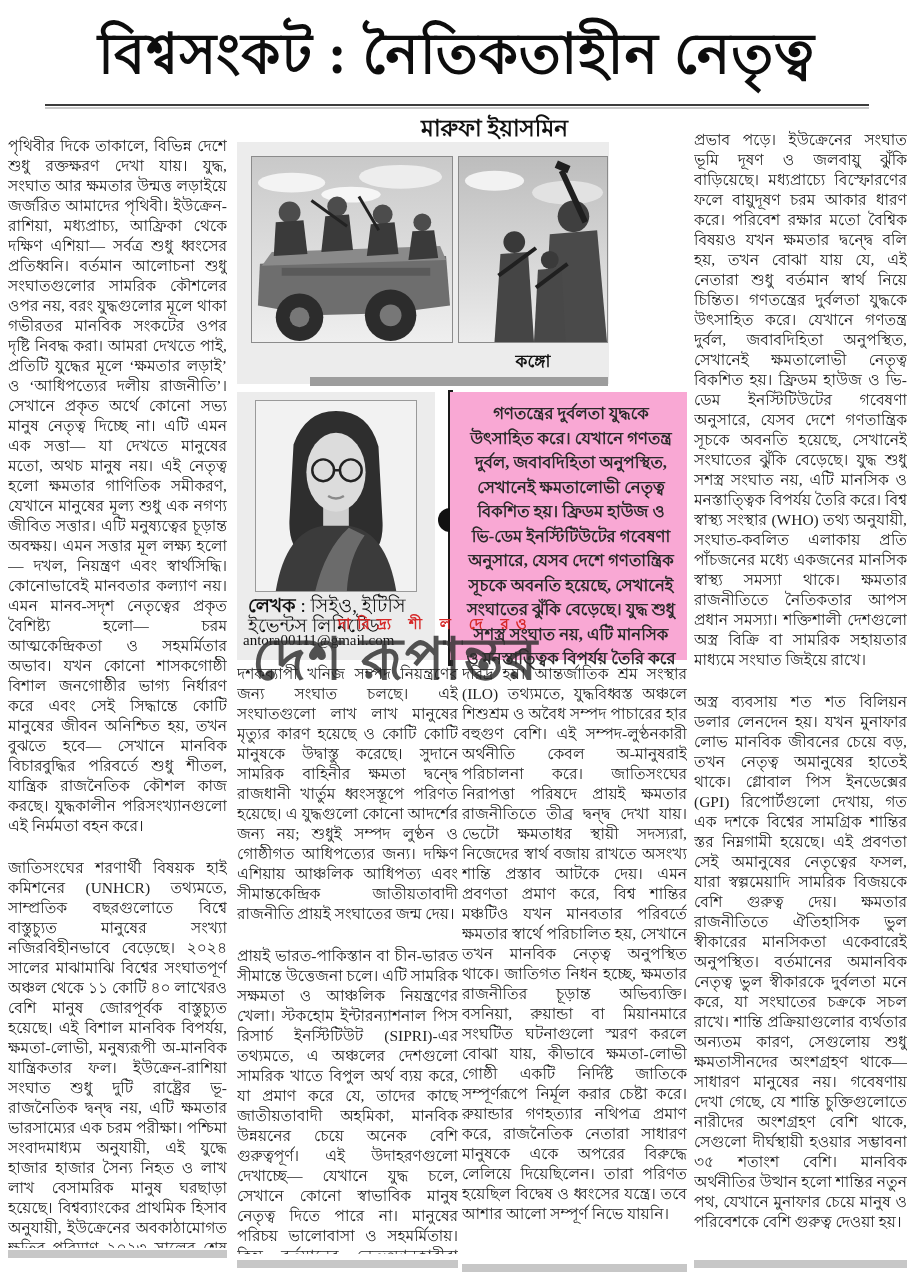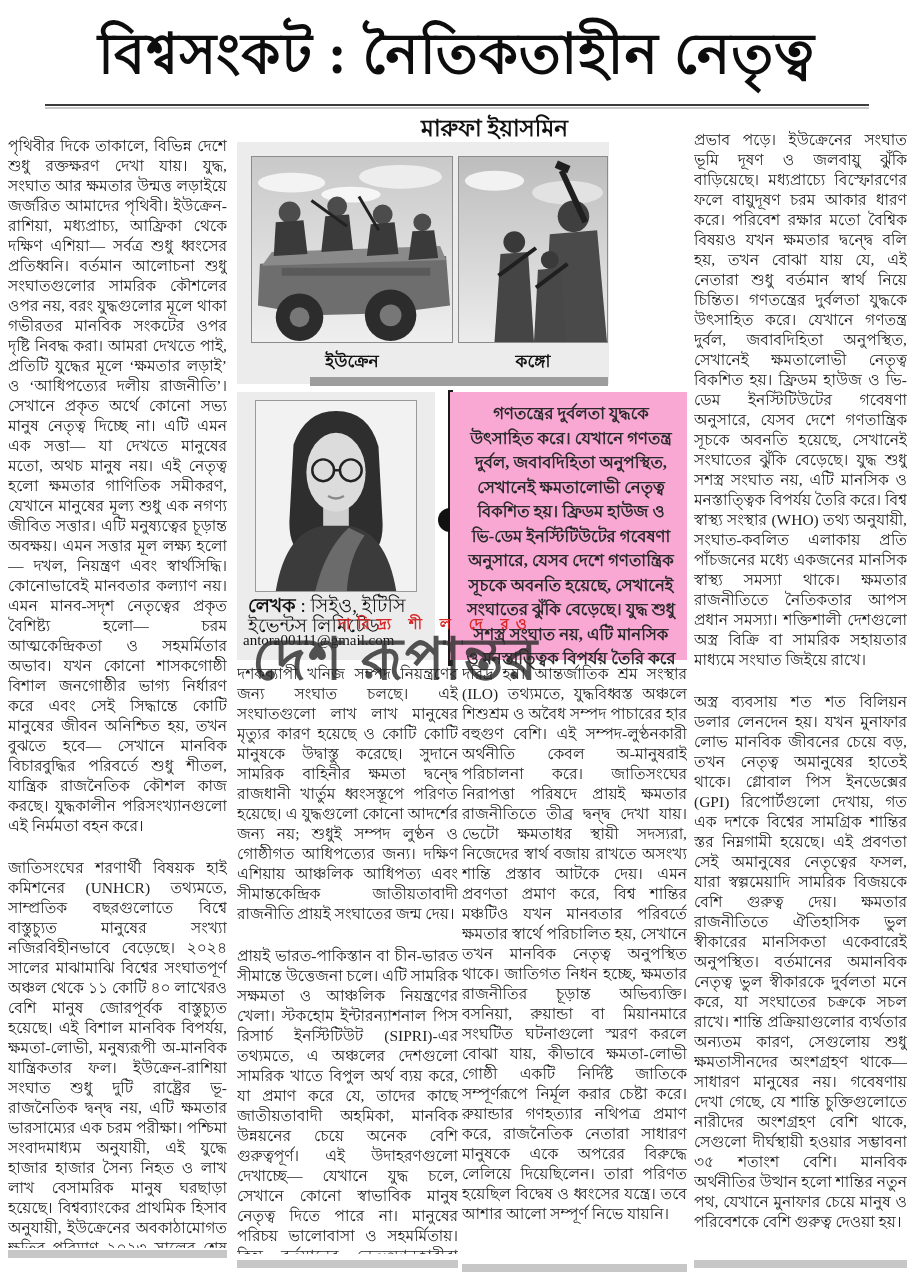--- a/index.html
+++ b/index.html
@@ -153,21 +153,20 @@
           <line x1="40" y1="120" x2="78" y2="92" stroke="#202020" stroke-width="4"></line>
         </g>
 
         <g>
           <circle cx="92" cy="104" r="9" fill="#3a3a3a"></circle>
           <polygon points="80,114 104,112 108,187 76,187" fill="#484848"></polygon>
           <line x1="78" y1="132" x2="110" y2="108" stroke="#202020" stroke-width="4"></line>
         </g>
       </svg>
     </div>
-    <div class="photo-caption" id="caption-ukraine">ইউক্রেন</div>
     <div class="photo-caption" id="caption-congo">কঙ্গো</div>
   </div>
   <div class="photo-underbar"></div>
 
   <div class="bio-box">
     <div class="bio-photo">
       <svg viewBox="0 0 162 192" preserveAspectRatio="none">
         <rect width="162" height="192" fill="#f2f2f2"></rect>
 
         <path d="M38 44 Q50 10 81 10 Q114 10 124 46 L128 120 Q130 150 112 158 L50 158 Q32 148 34 118 Z" fill="#2e2e2e"></path>

